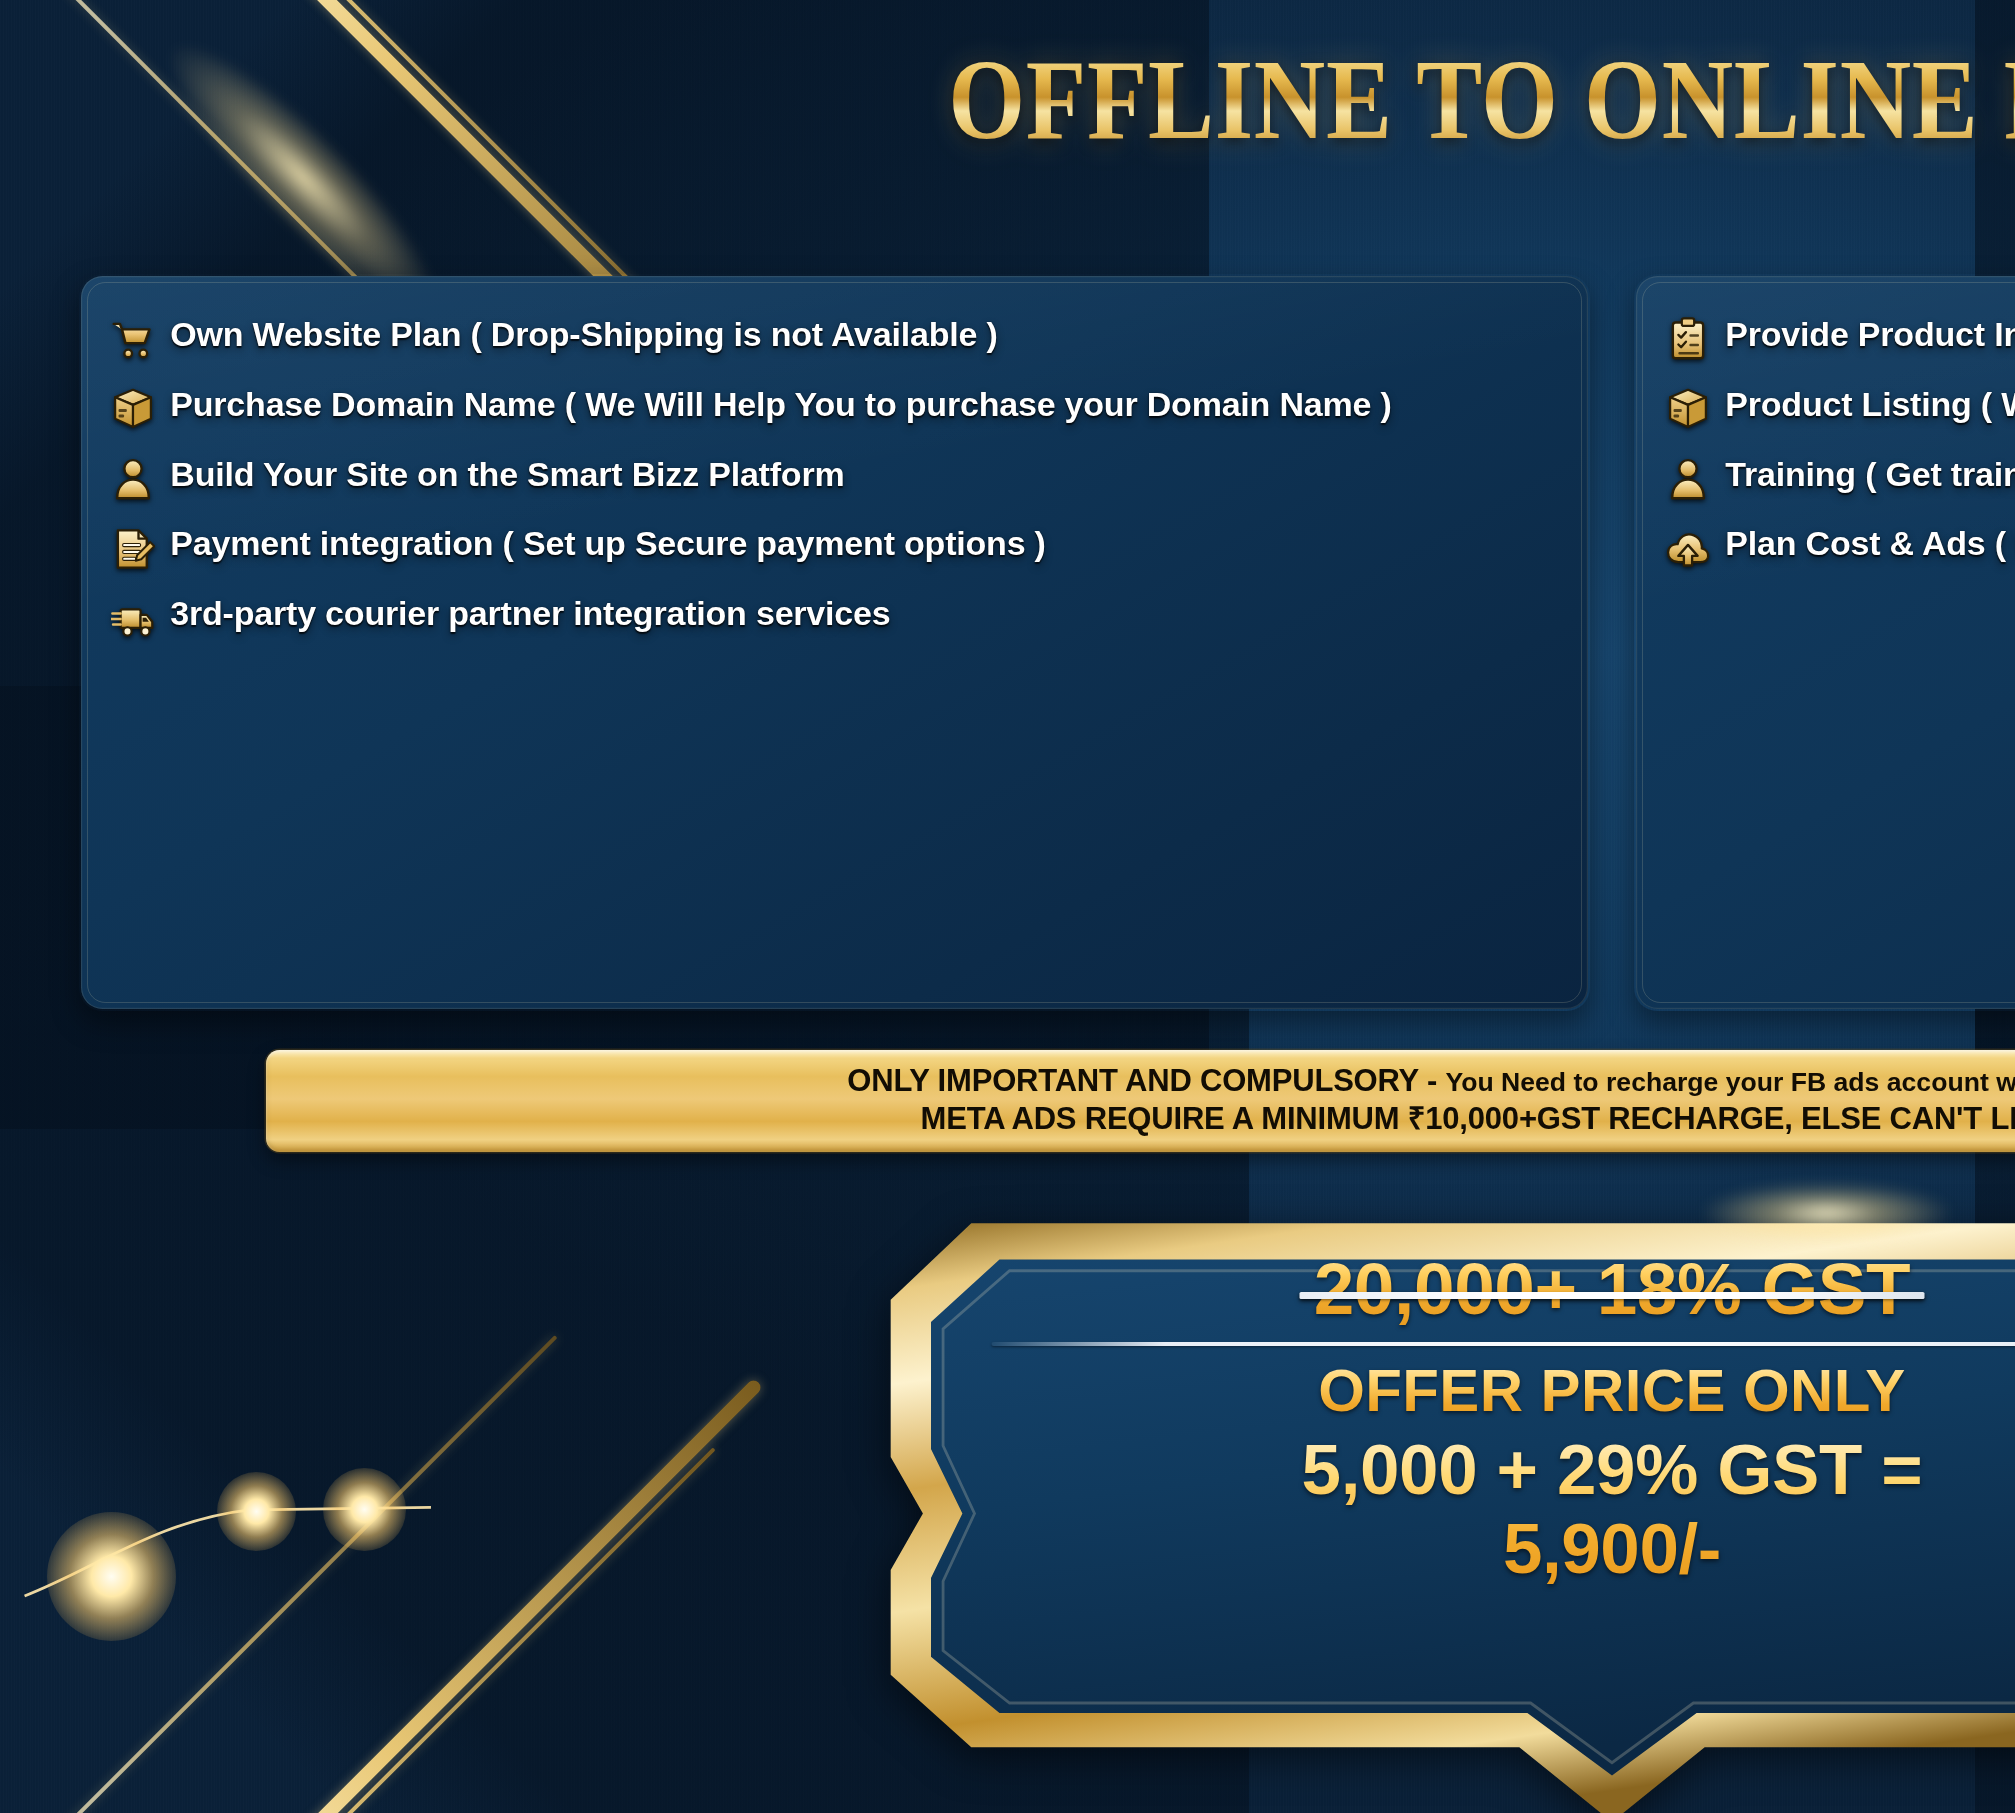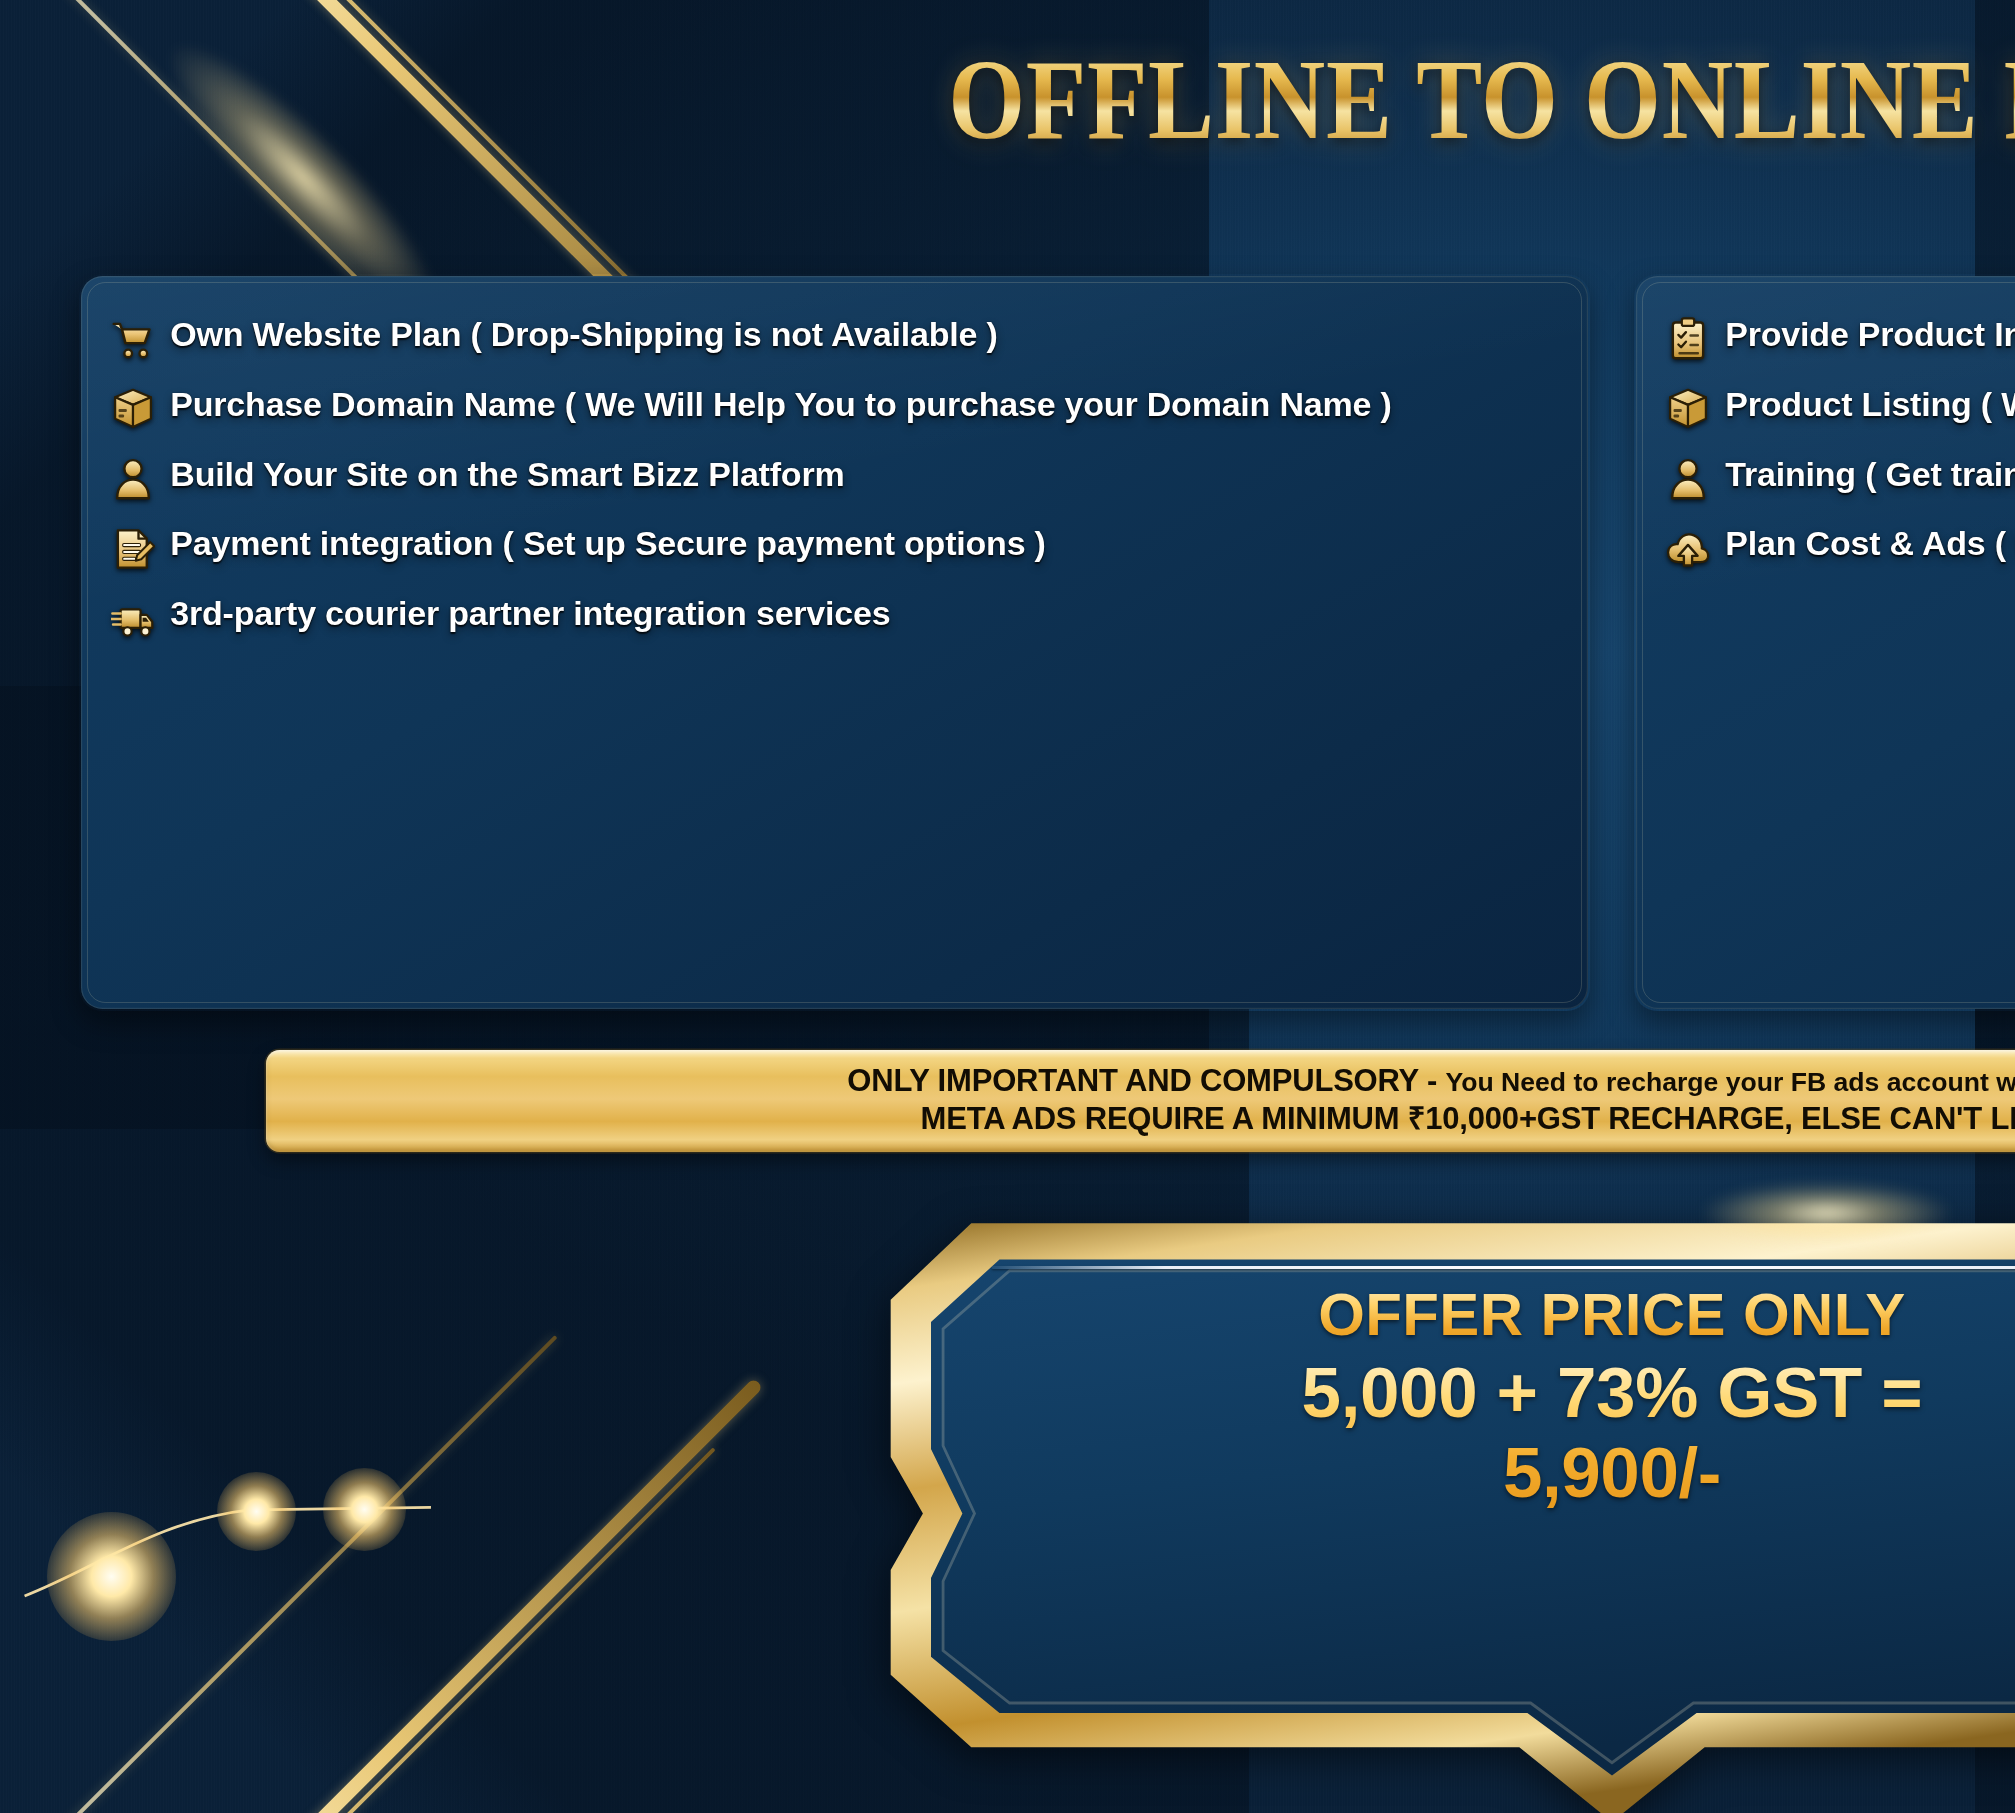--- a/index.html
+++ b/index.html
@@ -566,23 +566,27 @@
         L 3345 1250
         H 2052 L 1850 1398 L 1648 1250
         H 355
         L 190 1120 V 948
         L 268 780 L 190 612 V 322 Z" fill="none" stroke="rgba(255,243,205,0.22)" stroke-width="7"></path>
     </svg>
 
     <div class="badge-spark"></div>
 
     <div class="badge-content">
+      <div class="old-price">
+        <span>20,000+ 18% GST</span>
+        <span class="strike"></span>
+      </div>
       <div class="divider"></div>
       <div class="offer-label">OFFER PRICE ONLY</div>
       <div class="new-price">
-        <span class="ln1">5,000 + 73% GST =</span>
+        <span class="ln1">5,000 + 29% GST =</span>
         <span class="ln2">5,900/-</span>
       </div>
     </div>
   </div>
 
 </div>
 
 
 </body></html>

